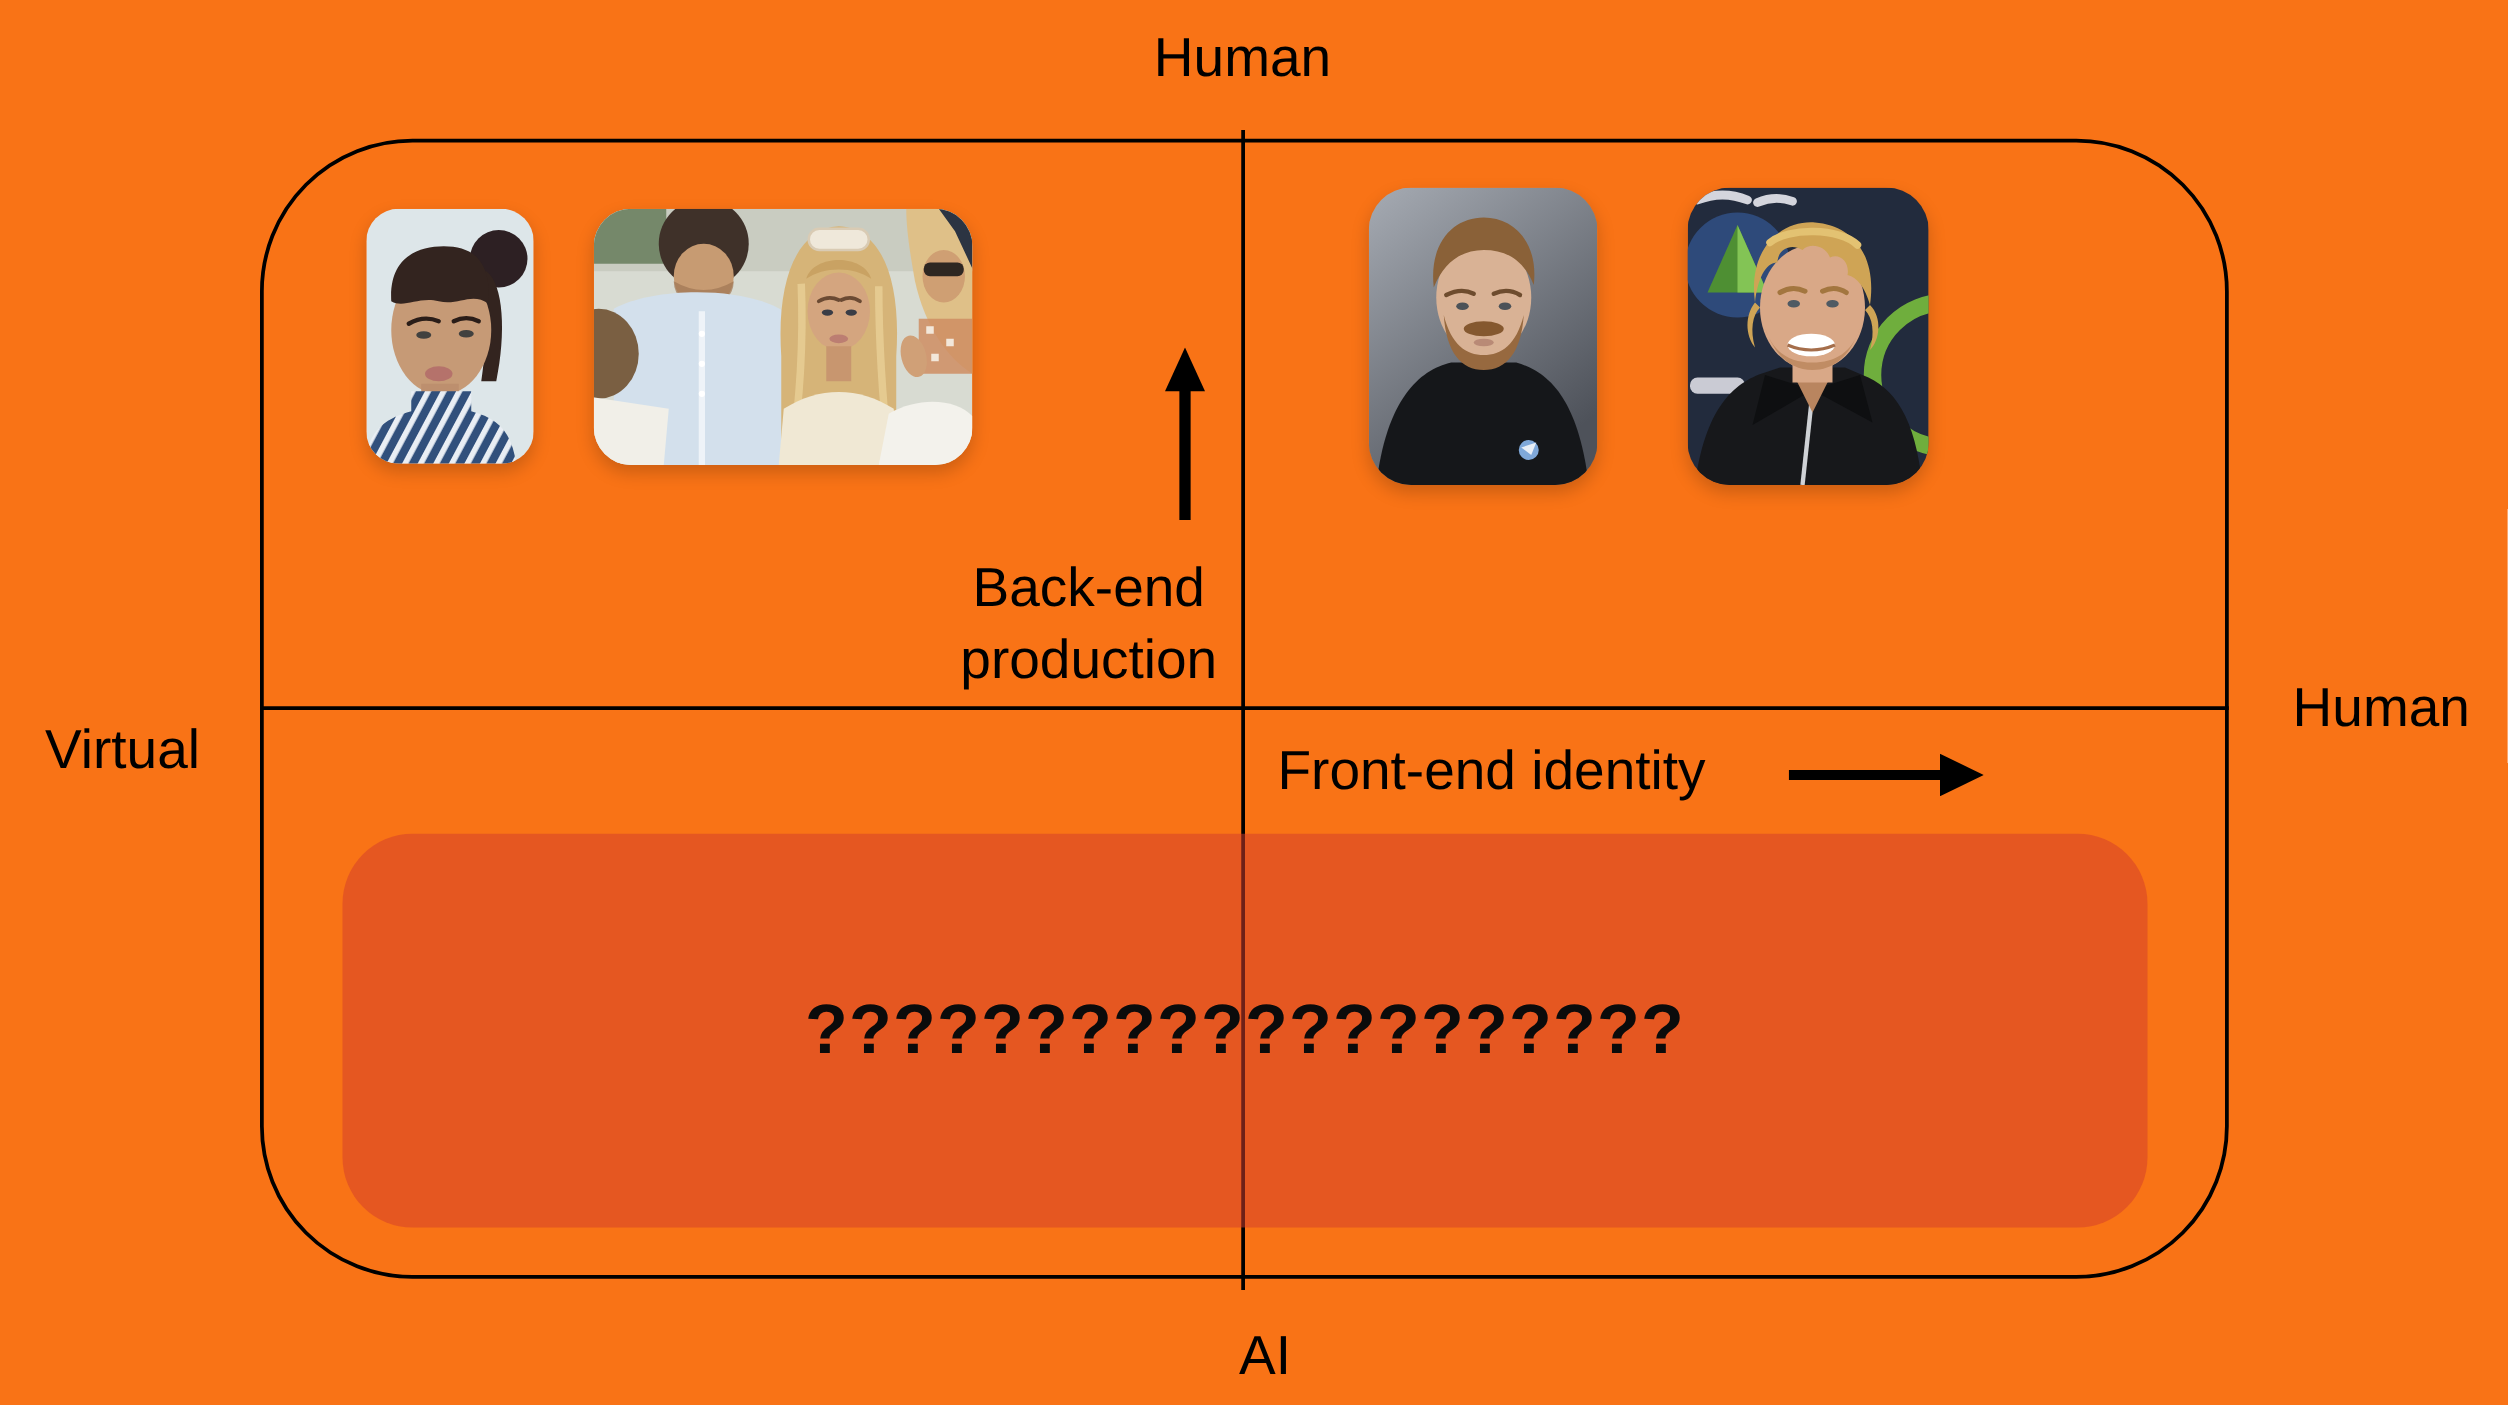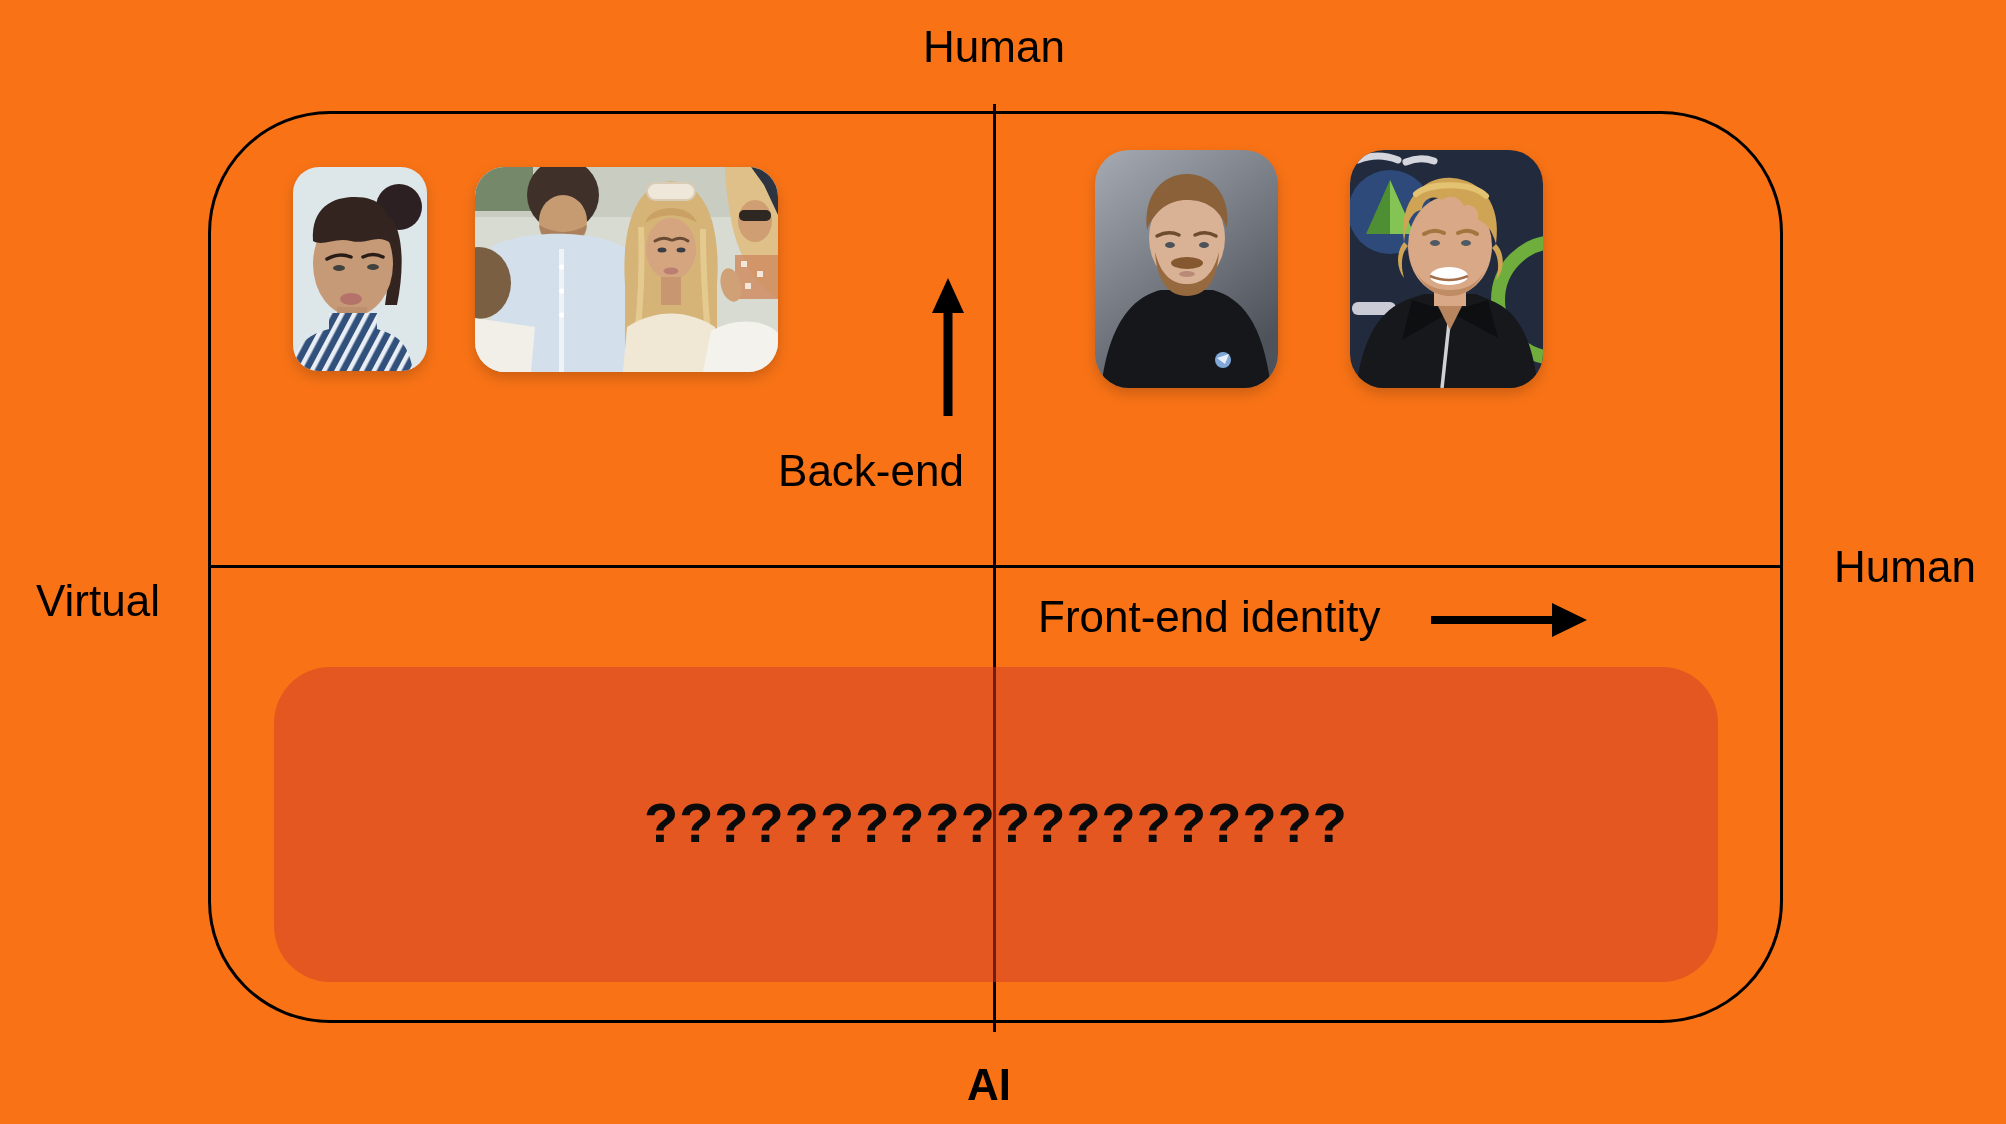--- a/index.html
+++ b/index.html
@@ -12,31 +12,31 @@
   .outer-frame{
     left:208px;top:111px;width:1575px;height:912px;
     border:3px solid #000;border-radius:122px;box-sizing:border-box;
     background:transparent;z-index:1;
   }
   .v-line{left:993px;top:104px;width:3px;height:928px;background:#000;z-index:2;}
   .h-line{left:208px;top:565px;width:1575px;height:3px;background:#000;z-index:2;}
   
   .axis-label{font-size:44px;line-height:1.15;white-space:nowrap;z-index:6;}
   .axis-top{left:994px;top:22px;transform:translateX(-50%);}
-  .axis-bottom{left:989px;top:1060px;transform:translateX(-50%);font-weight:bold;}
+  .axis-bottom{left:1012px;top:1060px;transform:translateX(-50%);}
   .axis-left{left:98px;top:601px;transform:translate(-50%,-50%);}
   .axis-right{left:1905px;top:567px;transform:translate(-50%,-50%);}
   
   .backend-label{
     left:843px;top:443px;transform:translateX(-50%);
     font-size:44px;line-height:1.29;text-align:center;white-space:nowrap;z-index:6;margin-left:28px;
   }
   .frontend-label{
     left:1022px;top:617px;transform:translateY(-50%);
-    font-size:44px;white-space:nowrap;z-index:6;margin-left:16px;
+    font-size:44px;white-space:nowrap;z-index:6;
   }
   .arrow-svg{z-index:5;}
   
   .unknown-box{
     left:274px;top:667px;width:1444px;height:315px;border-radius:56px;
     background:rgba(210,62,45,0.52);z-index:3;
     display:flex;align-items:center;justify-content:center;
   }
   .unknown-text{
     font-size:56px;font-weight:600;letter-spacing:1px;color:#0b0b0b;
@@ -59,20 +59,21 @@
   <div class="abs v-line"></div>
   <div class="abs h-line"></div>
 
   <div class="abs axis-label axis-top">Human</div>
   <div class="abs axis-label axis-bottom">AI</div>
   <div class="abs axis-label axis-left">Virtual</div>
   <div class="abs axis-label axis-right">Human</div>
 
   <div class="abs backend-label">
     <div>Back-end</div>
+    <div>production</div>
   </div>
   <svg class="abs arrow-svg" style="left:932px;top:278px;" width="32" height="138" viewBox="0 0 32 138" aria-hidden="true">
     <polygon points="16,0 32,35 0,35" fill="#000"></polygon>
     <rect x="11.5" y="33" width="9" height="105" fill="#000"></rect>
   </svg>
 
   <div class="abs frontend-label">Front-end identity</div>
   <svg class="abs arrow-svg" style="left:1431px;top:603px;" width="156" height="34" viewBox="0 0 156 34" aria-hidden="true">
     <rect x="0" y="13" width="124" height="8" fill="#000"></rect>
     <polygon points="121,0 156,17 121,34" fill="#000"></polygon>

